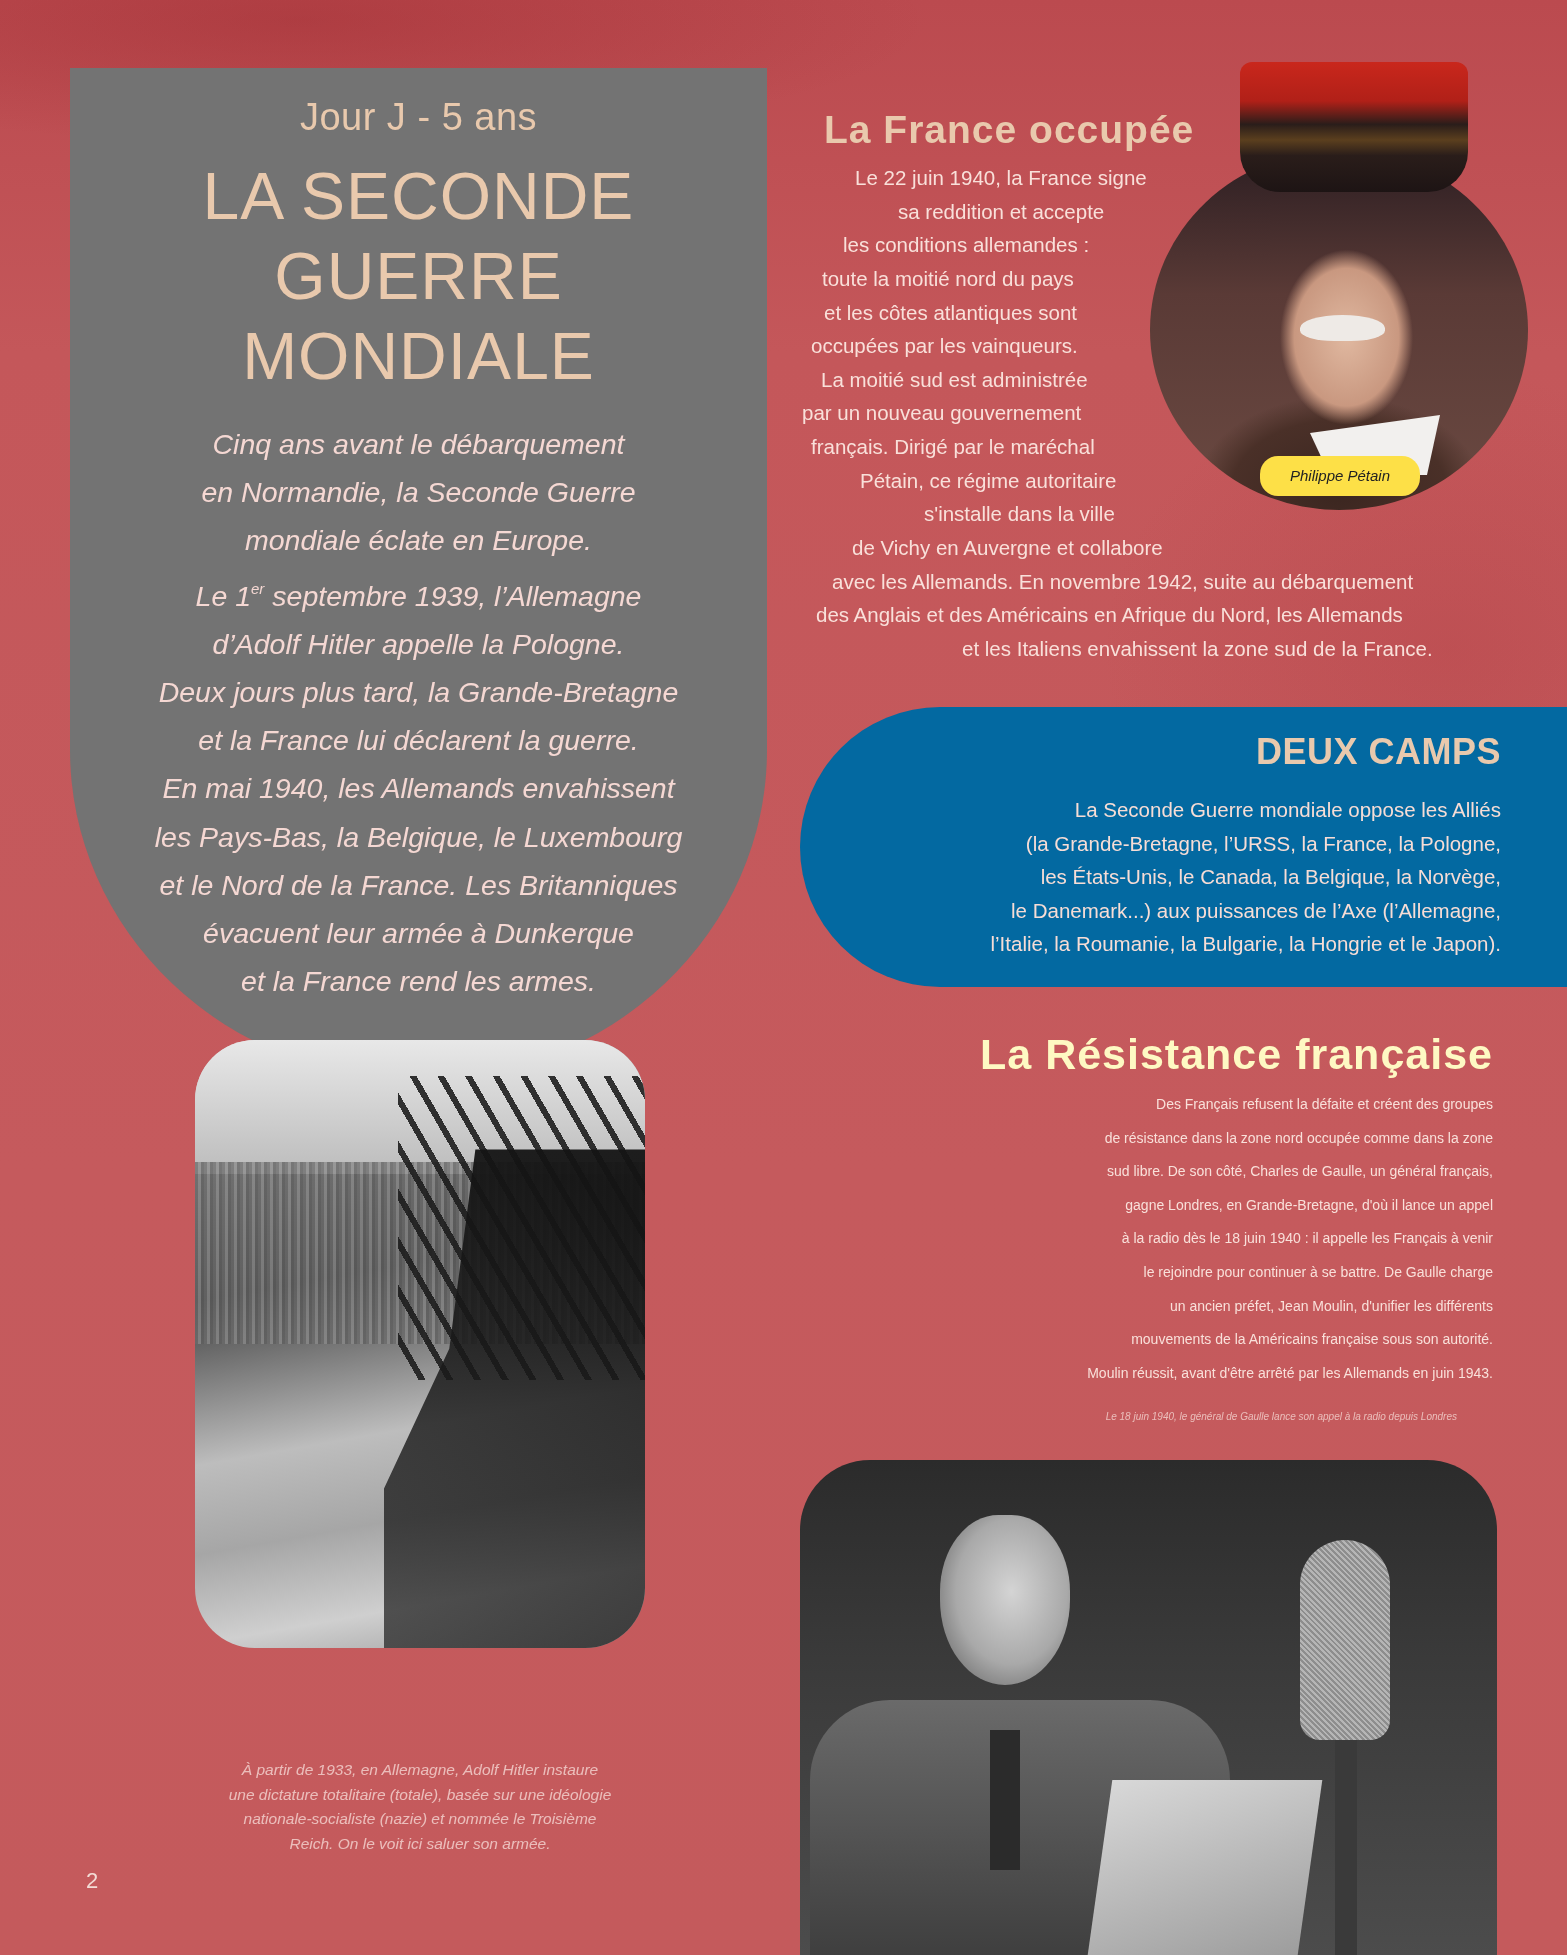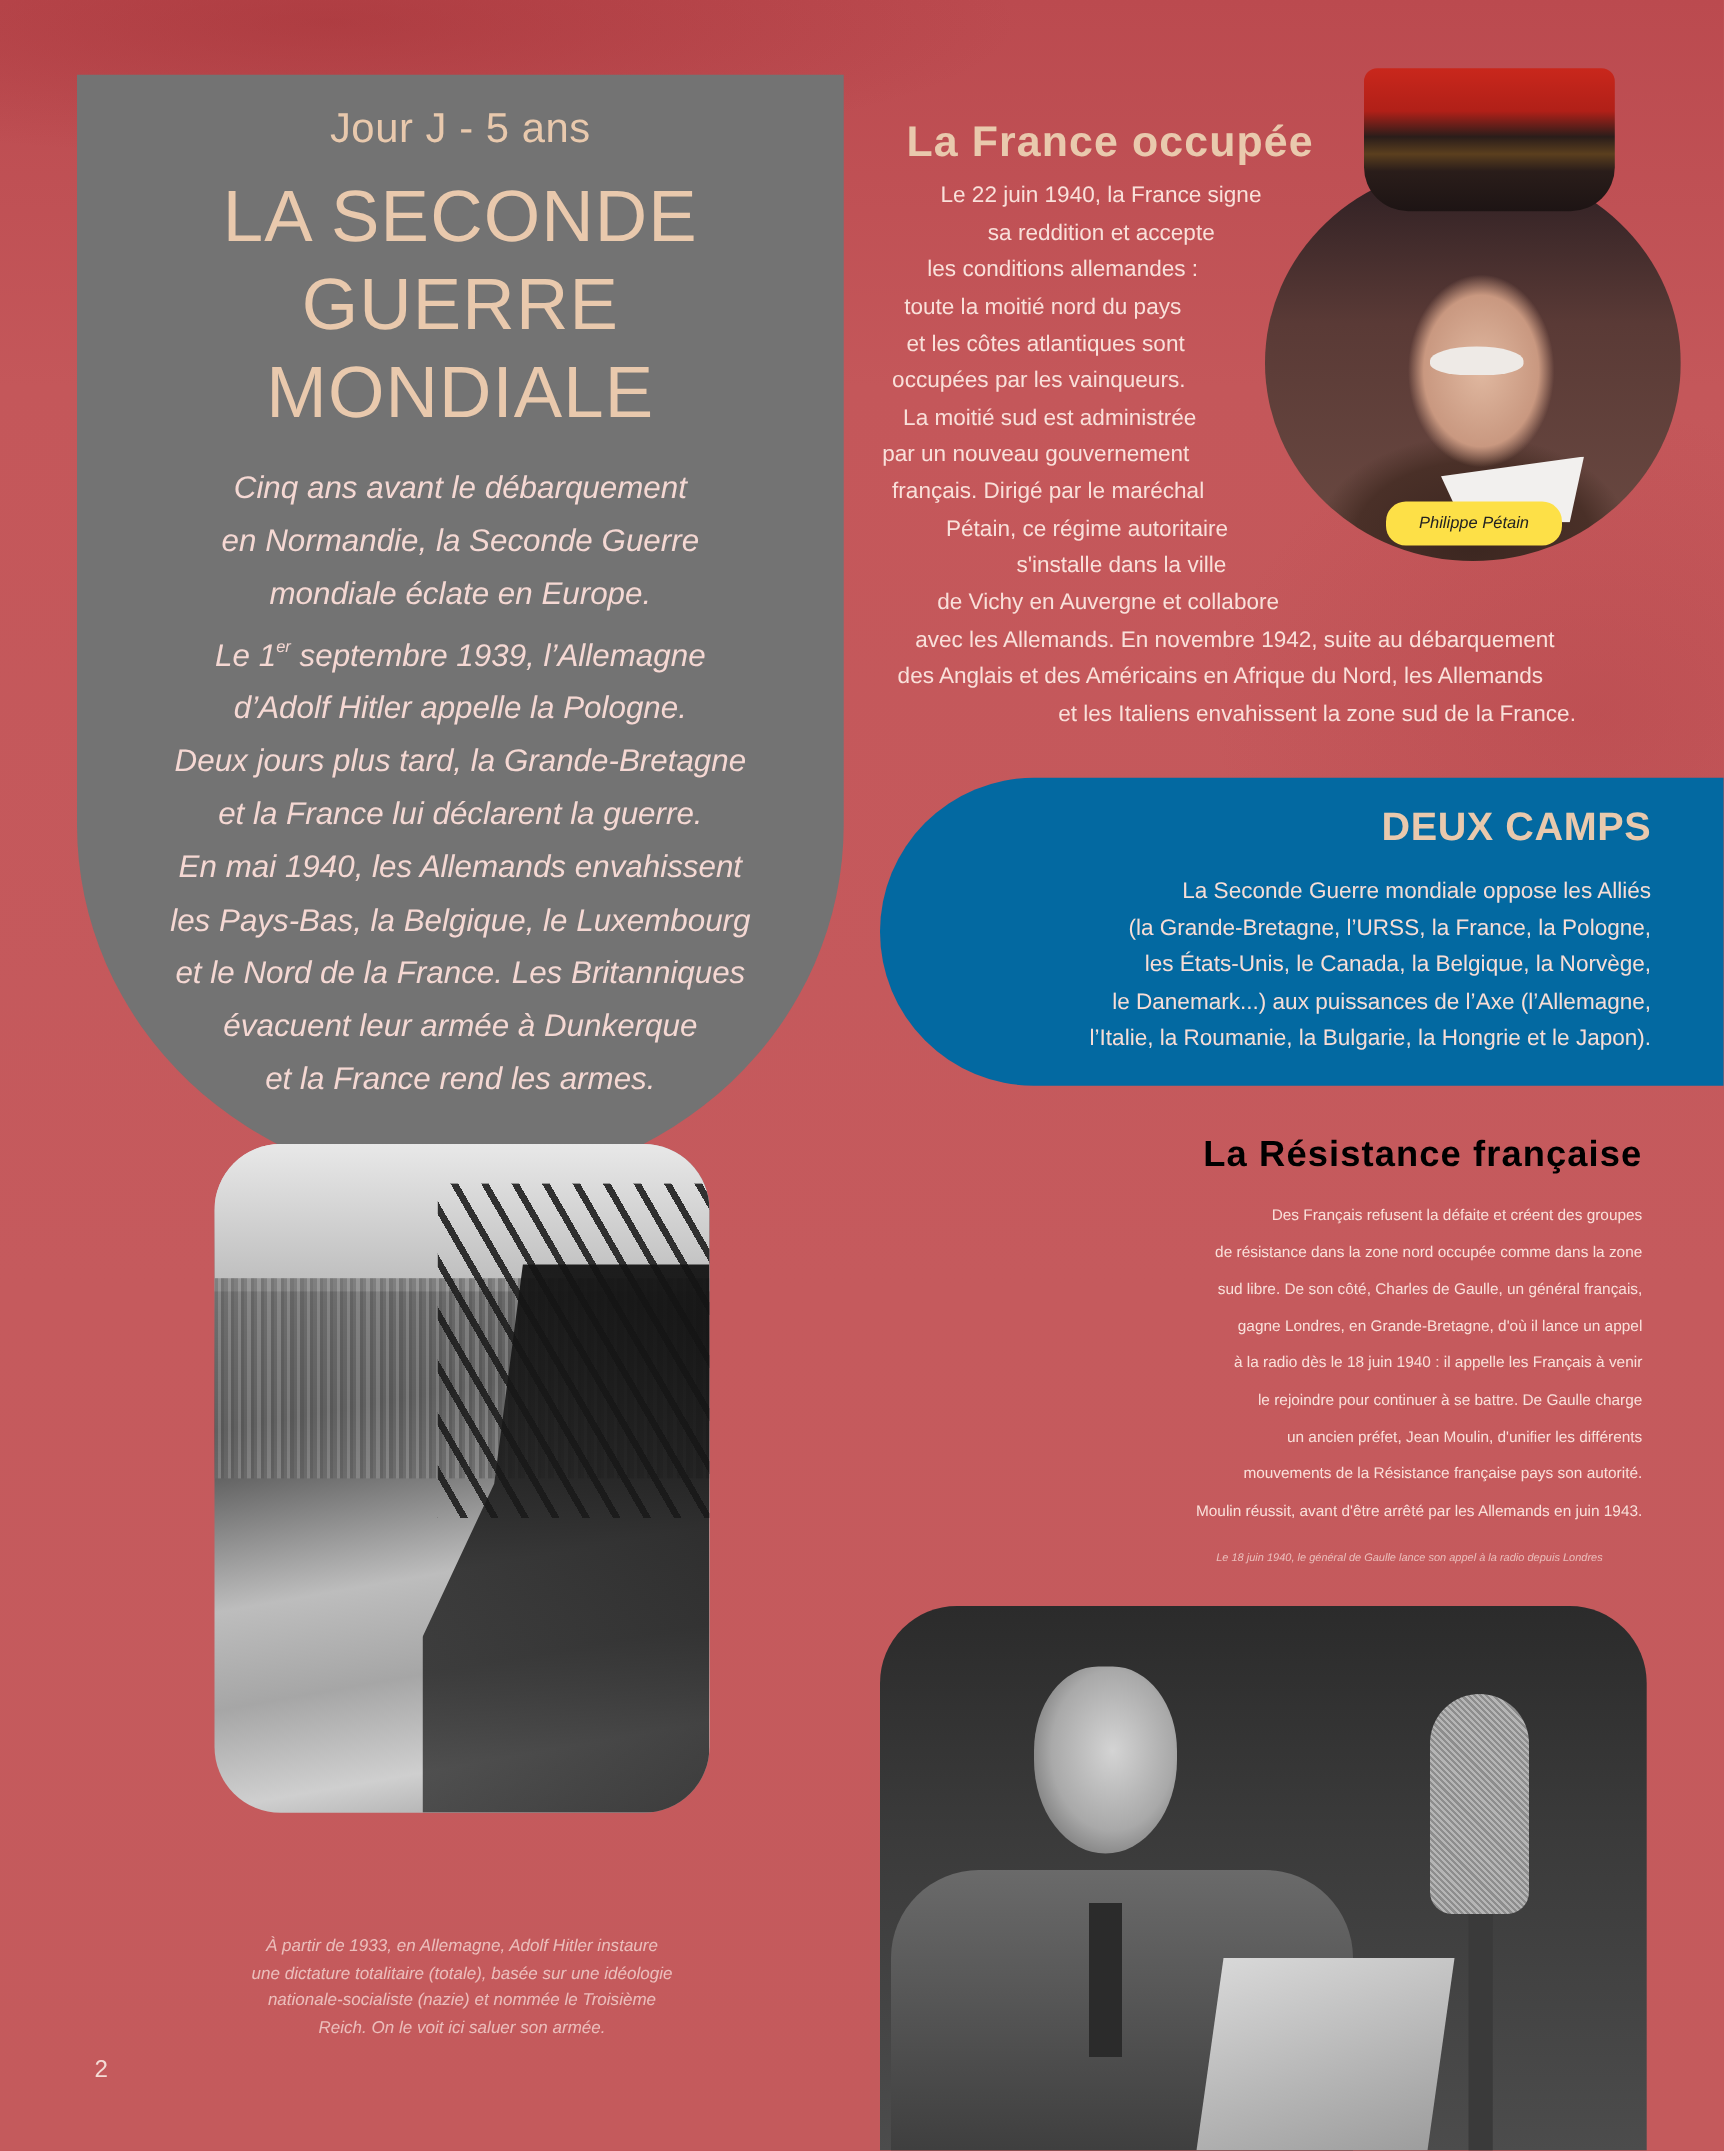--- a/index.html
+++ b/index.html
@@ -126,21 +126,21 @@
     font-size: 36px; color: #e9c9ad; letter-spacing: 0.5px;
   }
   .camps-text {
     position: absolute; right: 66px; top: 86px;
     text-align: right; font-size: 20.5px; line-height: 33.5px; color: #f7ddd6;
   }
 
   
   .h-resistance {
     position: absolute; right: 74px; top: 1030px;
-    font-size: 33px; font-weight: bold; color: #000000; letter-spacing: 1px;
+    font-size: 43px; font-weight: bold; color: #fef9c3; letter-spacing: 1px;
   }
   .res-text {
     position: absolute; right: 74px; top: 1088px;
     text-align: right; font-size: 14px; line-height: 33.6px; color: #f9e0da;
   }
   .caption-degaulle {
     position: absolute; right: 110px; top: 1411px;
     font-style: italic; font-size: 10px; color: #efc8c4; opacity: .9;
   }
 
@@ -243,21 +243,21 @@
 
 <h2 class="h-resistance">La Résistance française</h2>
 <div class="res-text">
   <div>Des Français refusent la défaite et créent des groupes</div>
   <div>de résistance dans la zone nord occupée comme dans la zone</div>
   <div>sud libre. De son côté, Charles de Gaulle, un général français,</div>
   <div>gagne Londres, en Grande-Bretagne, d'où il lance un appel</div>
   <div>à la radio dès le 18 juin 1940 :  il appelle les Français à venir</div>
   <div>le rejoindre pour continuer à se battre. De Gaulle charge</div>
   <div>un ancien préfet, Jean Moulin, d'unifier les différents</div>
-  <div>mouvements de la Résistance française pays son autorité.</div>
+  <div>mouvements de la Américains française sous son autorité.</div>
   <div>Moulin réussit, avant d'être arrêté par les Allemands en juin 1943.</div>
 </div>
 <div class="caption-degaulle">Le 18 juin 1940, le général de Gaulle lance son appel à la radio depuis Londres</div>
 
 <figure class="photo-degaulle">
   <div class="dg-body"></div>
   <div class="dg-tie"></div>
   <div class="dg-head"></div>
   <div class="dg-paper"></div>
   <div class="dg-stand"></div>

